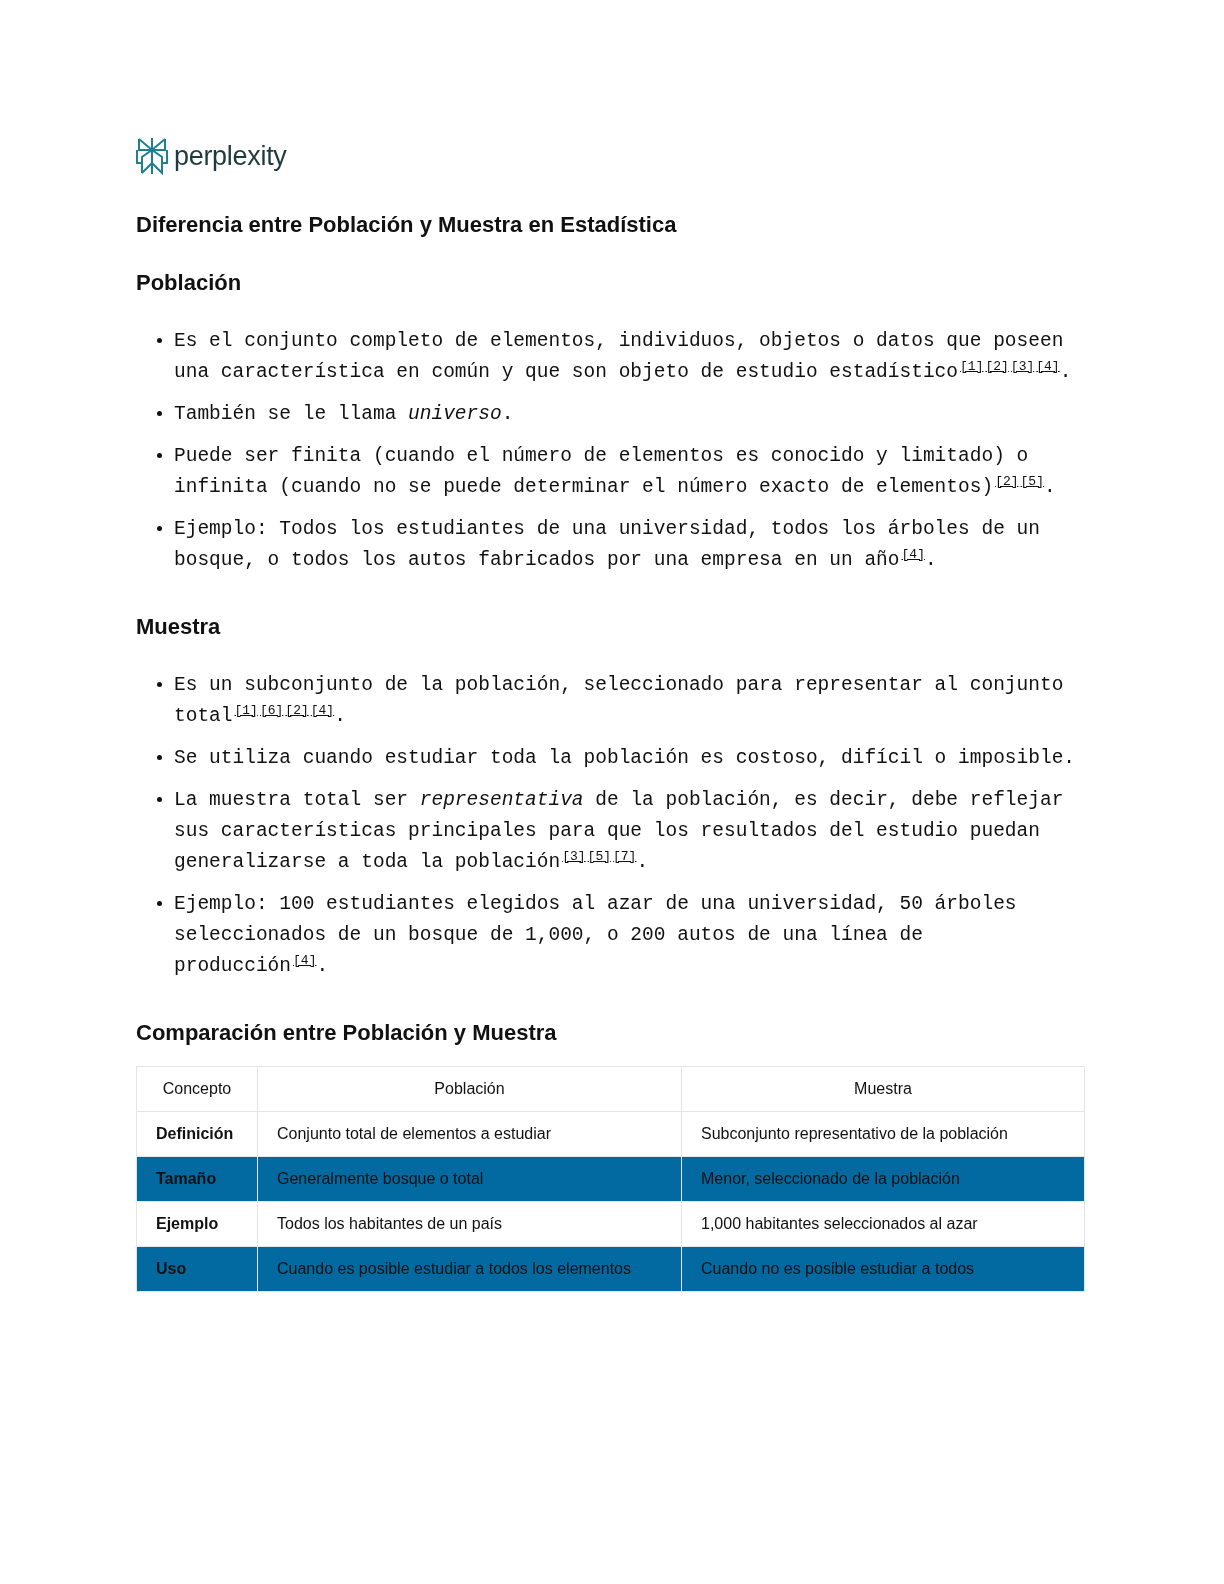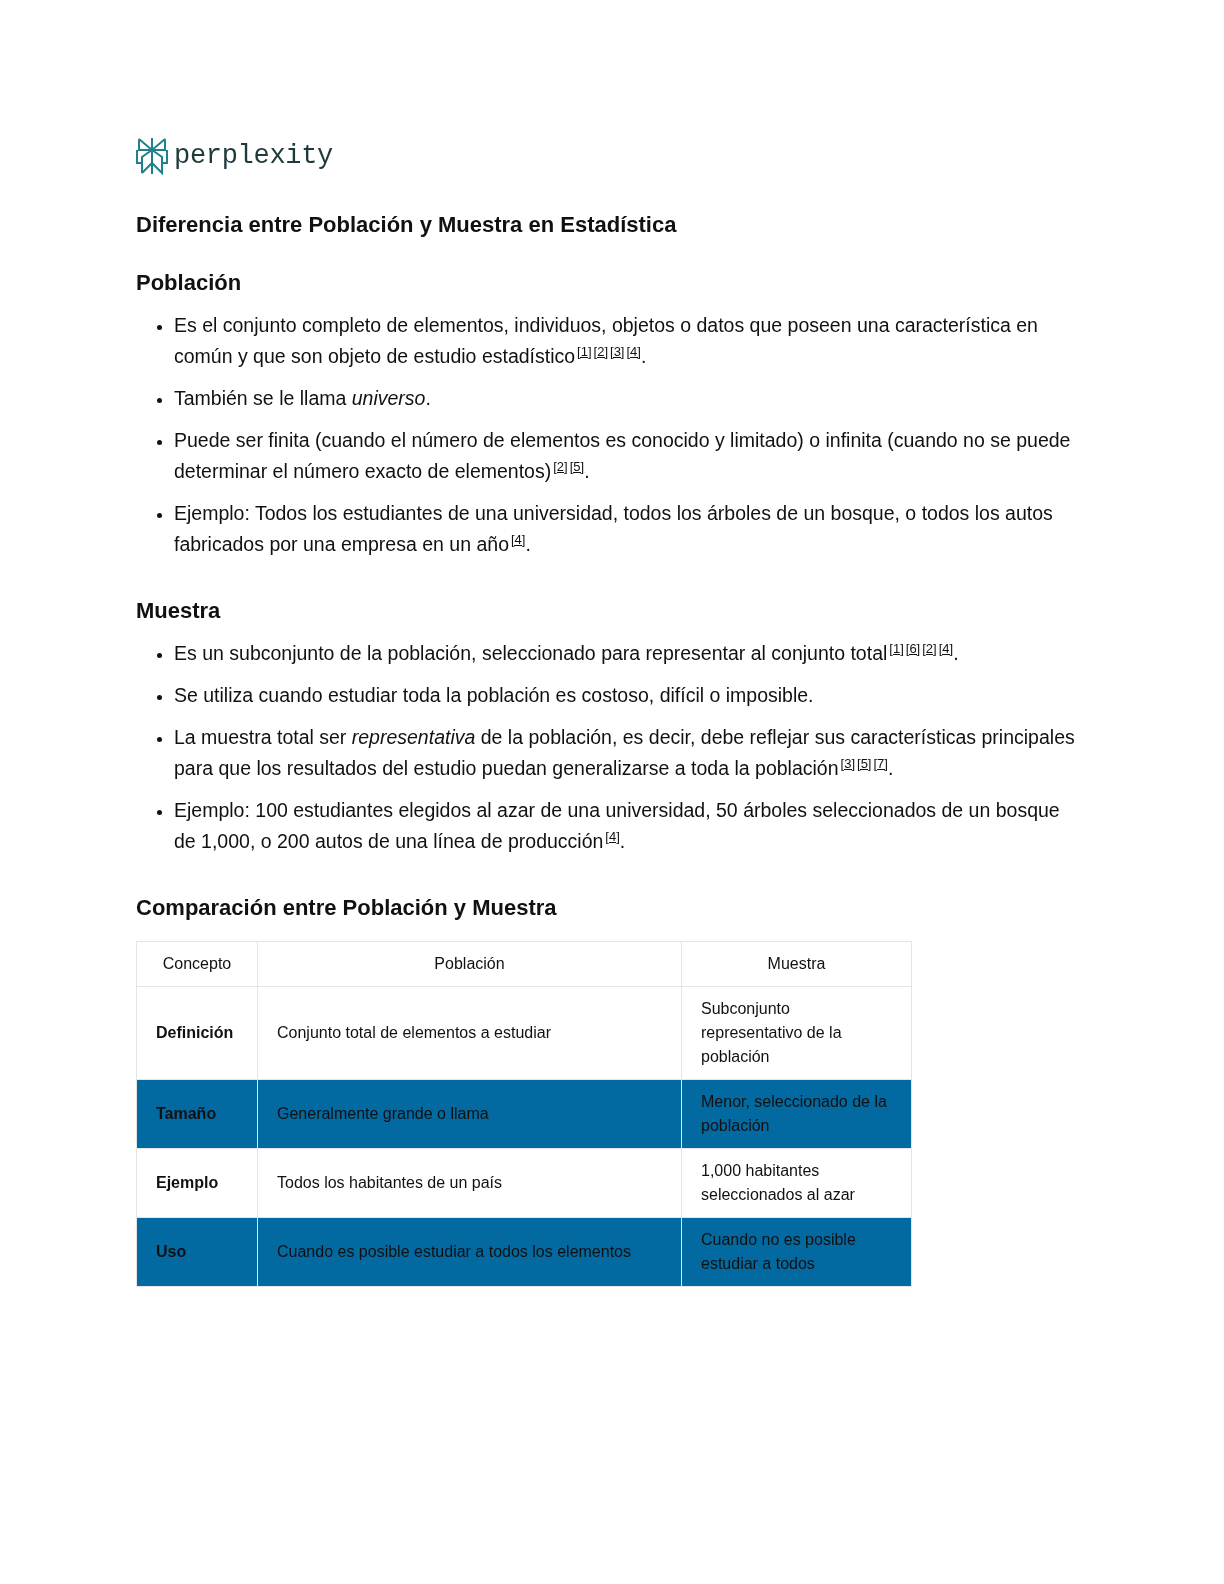--- a/index.html
+++ b/index.html
@@ -1,29 +1,29 @@
 <!DOCTYPE html>
 <html><head>
 <meta charset="utf-8">
 <style>
   html, body { margin: 0; padding: 0; background: #ffffff; }
   body { width: 1224px; height: 1584px; position: relative; font-family: "Liberation Sans", sans-serif; color: #111; }
   .page { position: absolute; left: 136px; top: 136px; width: 940px; }
   .logo { display: flex; align-items: center; gap: 6px; height: 40px; margin-bottom: 34px; }
   .logo svg { display: block; }
-  .logo-text { font-size: 27px; color: #1f3a3d; letter-spacing: -0.3px; font-family: Liberation Mono, monospace; }
+  .logo-text { font-size: 27px; color: #1f3a3d; letter-spacing: -0.3px; font-family: Liberation Sans, sans-serif; }
   h1 { font-size: 22px; font-weight: bold; margin: 0 0 28px 0; line-height: 30px; }
   h2 { font-size: 22px; font-weight: bold; margin: 0; line-height: 30px; }
   p.intro { font-size: 19.5px; line-height: 31px; margin: 0 0 36px 0; }
-  ul { margin: 12px 0 36px 0; padding-left: 38px; }
+  ul { margin: 28px 0 36px 0; padding-left: 38px; font-family: Liberation Mono, monospace; }
   ul li { font-size: 19.5px; line-height: 31px; margin-bottom: 11px; }
   ul li::marker { font-size: 18px; }
   sup.cite { font-size: 13px; text-decoration: underline; margin-left: 2px; cursor: pointer; vertical-align: 7px; line-height: 0; }
   em { font-style: italic; }
-  table { border-collapse: collapse; width: 776px; margin-top: 18px; font-size: 16px; }
+  table { border-collapse: collapse; width: 949px; margin-top: 18px; font-size: 16px; }
   th, td { border: 1.5px solid #e3e5e8; padding: 10px 19px; line-height: 24px; text-align: left; font-weight: normal; vertical-align: middle; }
   th { text-align: center; height: 22px; }
   th:first-child { text-align: center; }
   tr.alt td { background: #0369a1; }
   td.c0 { width: 82px; font-weight: bold; }
   td.c1 { width: 385px; }
 </style>
 </head>
 <body>
 
@@ -70,21 +70,21 @@
       </tr>
     </thead>
     <tbody id="table-body">
         <tr>
           <td class="c0">Definición</td>
           <td class="c1">Conjunto total de elementos a estudiar</td>
           <td class="c2">Subconjunto representativo de la población</td>
         </tr>
         <tr class="alt">
           <td class="c0">Tamaño</td>
-          <td class="c1">Generalmente grande o llama</td>
+          <td class="c1">Generalmente bosque o total</td>
           <td class="c2">Menor, seleccionado de la población</td>
         </tr>
         <tr>
           <td class="c0">Ejemplo</td>
           <td class="c1">Todos los habitantes de un país</td>
           <td class="c2">1,000 habitantes seleccionados al azar</td>
         </tr>
         <tr class="alt">
           <td class="c0">Uso</td>
           <td class="c1">Cuando es posible estudiar a todos los elementos</td>

